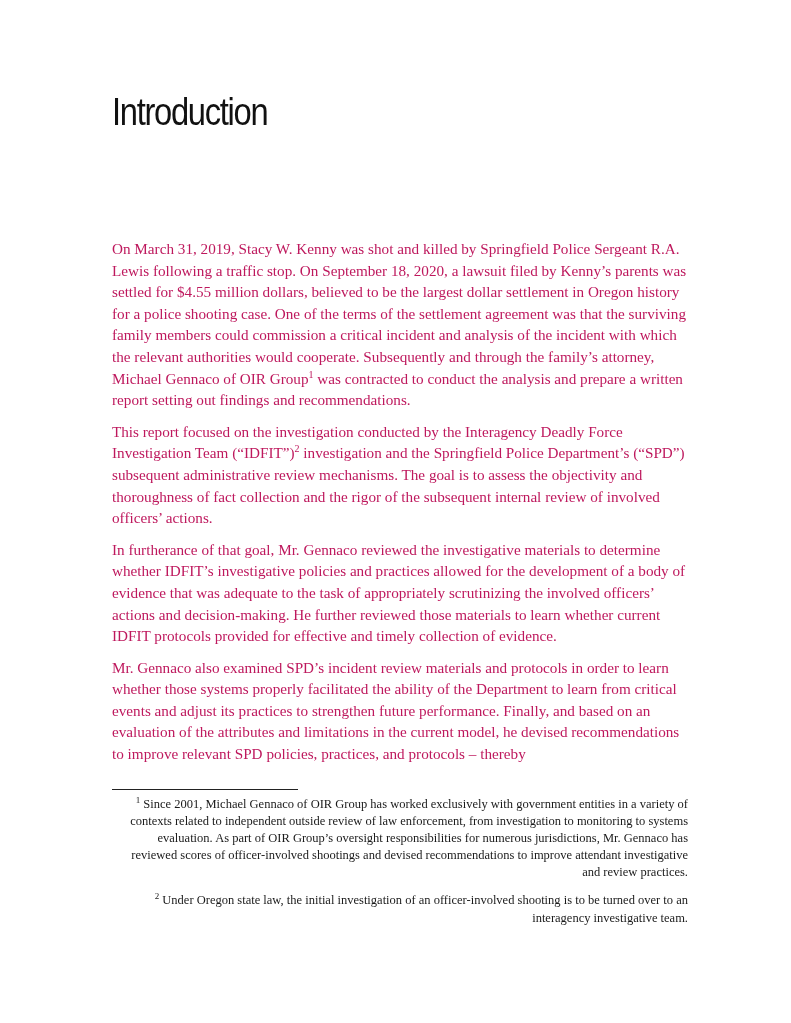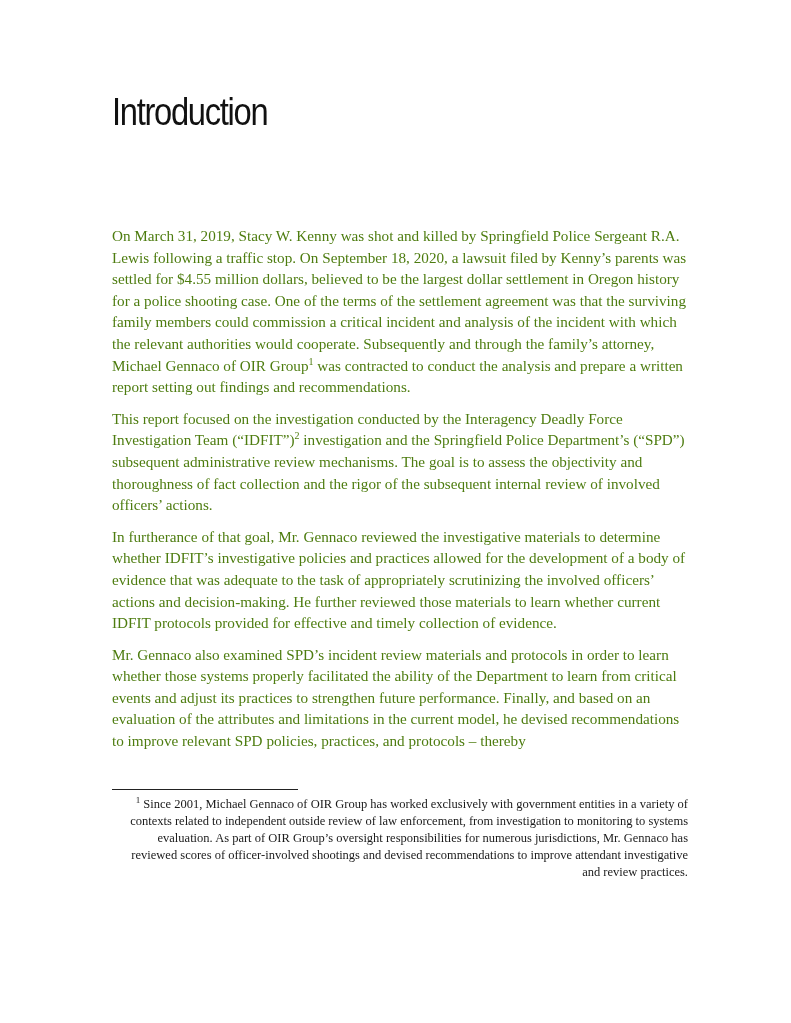--- a/index.html
+++ b/index.html
@@ -6,23 +6,23 @@
     body { width: 791px; height: 1023px; position: relative; overflow: hidden; }
     .page { position: absolute; left: 0; top: 0; width: 791px; height: 752px; background: #fff; color: #111; }
     .title {
       position: absolute; left: 112px; top: 92px;
       font-family: "Liberation Sans", sans-serif;
       font-size: 38px; font-weight: normal; letter-spacing: -1.5px;
       transform: scaleX(0.86); transform-origin: left top;
       color: #111; margin: 0; line-height: 1.1;
     }
     .body-text {
-      position: absolute; left: 112px; top: 225px; width: 576px;
+      position: absolute; left: 112px; top: 238px; width: 576px;
       font-family: "Liberation Serif", serif; font-size: 15.2px; line-height: 21.6px;
-      color: #4d7c0f;
+      color: #be185d;
     }
     .body-text p { margin: 0 0 10px 0; }
     sup { font-size: 10px; line-height: 0; vertical-align: 6px; }
     .fn-rule {
       position: absolute; left: 112px; top: 789px; width: 186px; height: 0;
       border-top: 1.3px solid #222;
     }
     .footnotes {
       position: absolute; left: 112px; top: 796px; width: 576px;
       font-family: "Liberation Serif", serif; font-size: 12.5px; line-height: 17.1px;
@@ -41,14 +41,15 @@
     <p><span>On March 31, 2019, Stacy W. Kenny was shot and killed by Springfield Police Sergeant R.A. Lewis following a traffic stop.  On September 18, 2020, a lawsuit filed by Kenny’s parents was settled for $4.55 million dollars, believed to be the largest dollar settlement in Oregon history for a police shooting case. One of the terms of the settlement agreement was that the surviving family members could commission a critical incident and analysis of the incident with which the relevant authorities would cooperate.  Subsequently and through the family’s attorney, Michael Gennaco of OIR Group</span><sup>1</sup><span> was contracted to conduct the analysis and prepare a written report setting out findings and recommendations.</span></p>
     <p><span>This report focused on the investigation conducted by the Interagency Deadly Force Investigation Team (“IDFIT”)</span><sup>2</sup><span> investigation and the Springfield Police Department’s (“SPD”) subsequent administrative review mechanisms. The goal is to assess the objectivity and thoroughness of fact collection and the rigor of the subsequent internal review of involved officers’ actions.</span></p>
     <p><span>In furtherance of that goal, Mr. Gennaco reviewed the investigative materials to determine whether IDFIT’s investigative policies and practices allowed for the development of a body of evidence that was adequate to the task of appropriately scrutinizing the involved officers’ actions and decision-making. He further reviewed those materials to learn whether current IDFIT protocols provided for effective and timely collection of evidence.</span></p>
     <p><span>Mr. Gennaco also examined SPD’s incident review materials and protocols in order to learn whether those systems properly facilitated the ability of the Department to learn from critical events and adjust its practices to strengthen future performance.  Finally, and based on an evaluation of the attributes and limitations in the current model, he devised recommendations to improve relevant SPD policies, practices, and protocols – thereby</span></p>
   </div>
 
   <div class="fn-rule"></div>
 
   <div class="footnotes">
     <p><sup>1</sup><span> Since 2001, Michael Gennaco of OIR Group has worked exclusively with government entities in a variety of contexts related to independent outside review of law enforcement, from investigation to monitoring to systems evaluation. As part of OIR Group’s oversight responsibilities for numerous jurisdictions, Mr. Gennaco has reviewed scores of officer-involved shootings and devised recommendations to improve attendant investigative and review practices.</span></p>
+    <p><sup>2</sup><span> Under Oregon state law, the initial investigation of an officer-involved shooting is to be turned over to an interagency investigative team.</span></p>
   </div>
 </div>
 
 </body></html>

